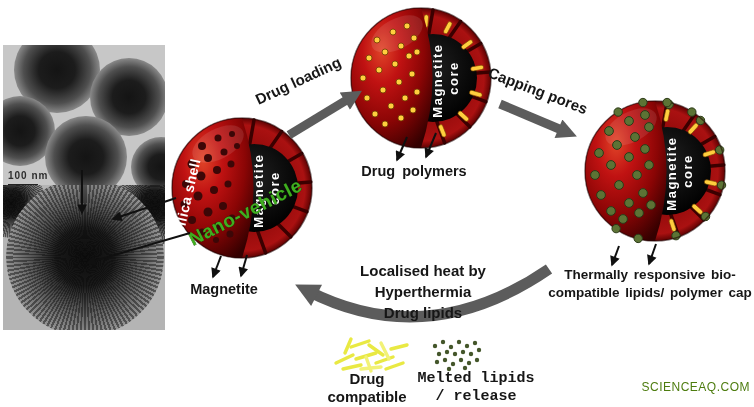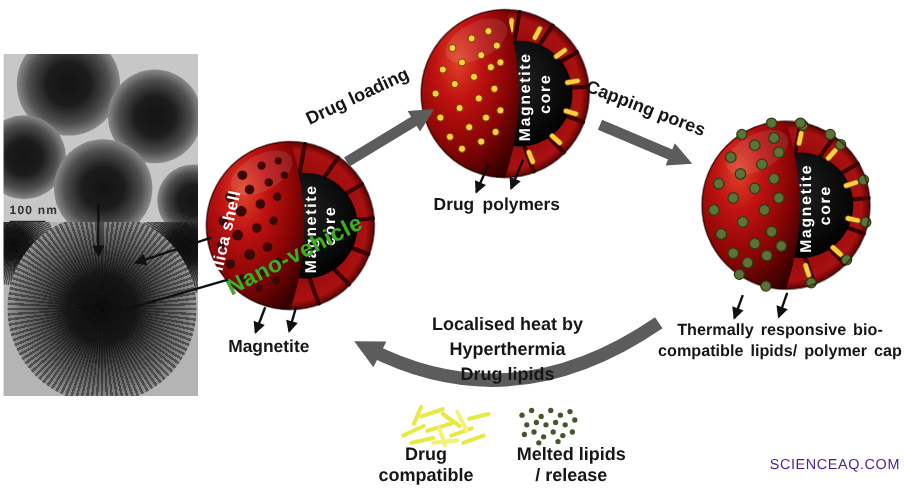--- a/index.html
+++ b/index.html
@@ -31,24 +31,24 @@
   
   svg.overlay{position:absolute;left:0;top:0;z-index:3;pointer-events:none;}
   
   .lbl{position:absolute;z-index:4;font-weight:700;text-align:center;color:#161616;}
   .lbl-drug-loading{left:228px;top:72px;width:140px;font-size:15px;transform:rotate(-25deg);}
   .lbl-capping{left:468px;top:82px;width:140px;font-size:15px;transform:rotate(21deg);}
   .lbl-mesopores{left:162px;top:281px;width:124px;font-size:14.5px;}
   .lbl-loaded{left:338px;top:162px;width:152px;font-size:14.5px;line-height:18px;word-spacing:3px;}
   .lbl-capped{left:543px;top:266px;width:214px;font-size:13.5px;line-height:18px;word-spacing:2px;}
   .lbl-cycle{left:310px;top:260px;width:226px;font-size:15px;line-height:21px;}
-  .lbl-legend-drug{left:308px;top:370px;width:94px;font-size:15px;line-height:18px;}
-  .lbl-legend-melted{left:412px;top:370px;width:128px;font-size:15px;line-height:18px;}
+  .lbl-legend-drug{left:320px;top:370px;width:94px;font-size:15px;line-height:18px;}
+  .lbl-legend-melted{left:412px;top:370px;width:128px;font-size:15px;line-height:18px;font-family:Liberation Mono, monospace;}
   .watermark{position:absolute;left:634px;top:380px;width:116px;z-index:4;
-    font-size:12px;font-weight:400;color:#4c1d95;text-align:right;letter-spacing:.5px;}
+    font-size:12px;font-weight:400;color:#4d7c0f;text-align:right;letter-spacing:.5px;}
   svg.legend{position:absolute;z-index:2;overflow:visible;}
 </style>
 </head>
 <body>
 
 <div class="stage">
 
   <div class="tem tem-top">
     <div class="tsp" style="left:11px;top:-18px;width:86px;height:86px;"></div>
     <div class="tsp" style="left:87px;top:13px;width:78px;height:78px;"></div>

